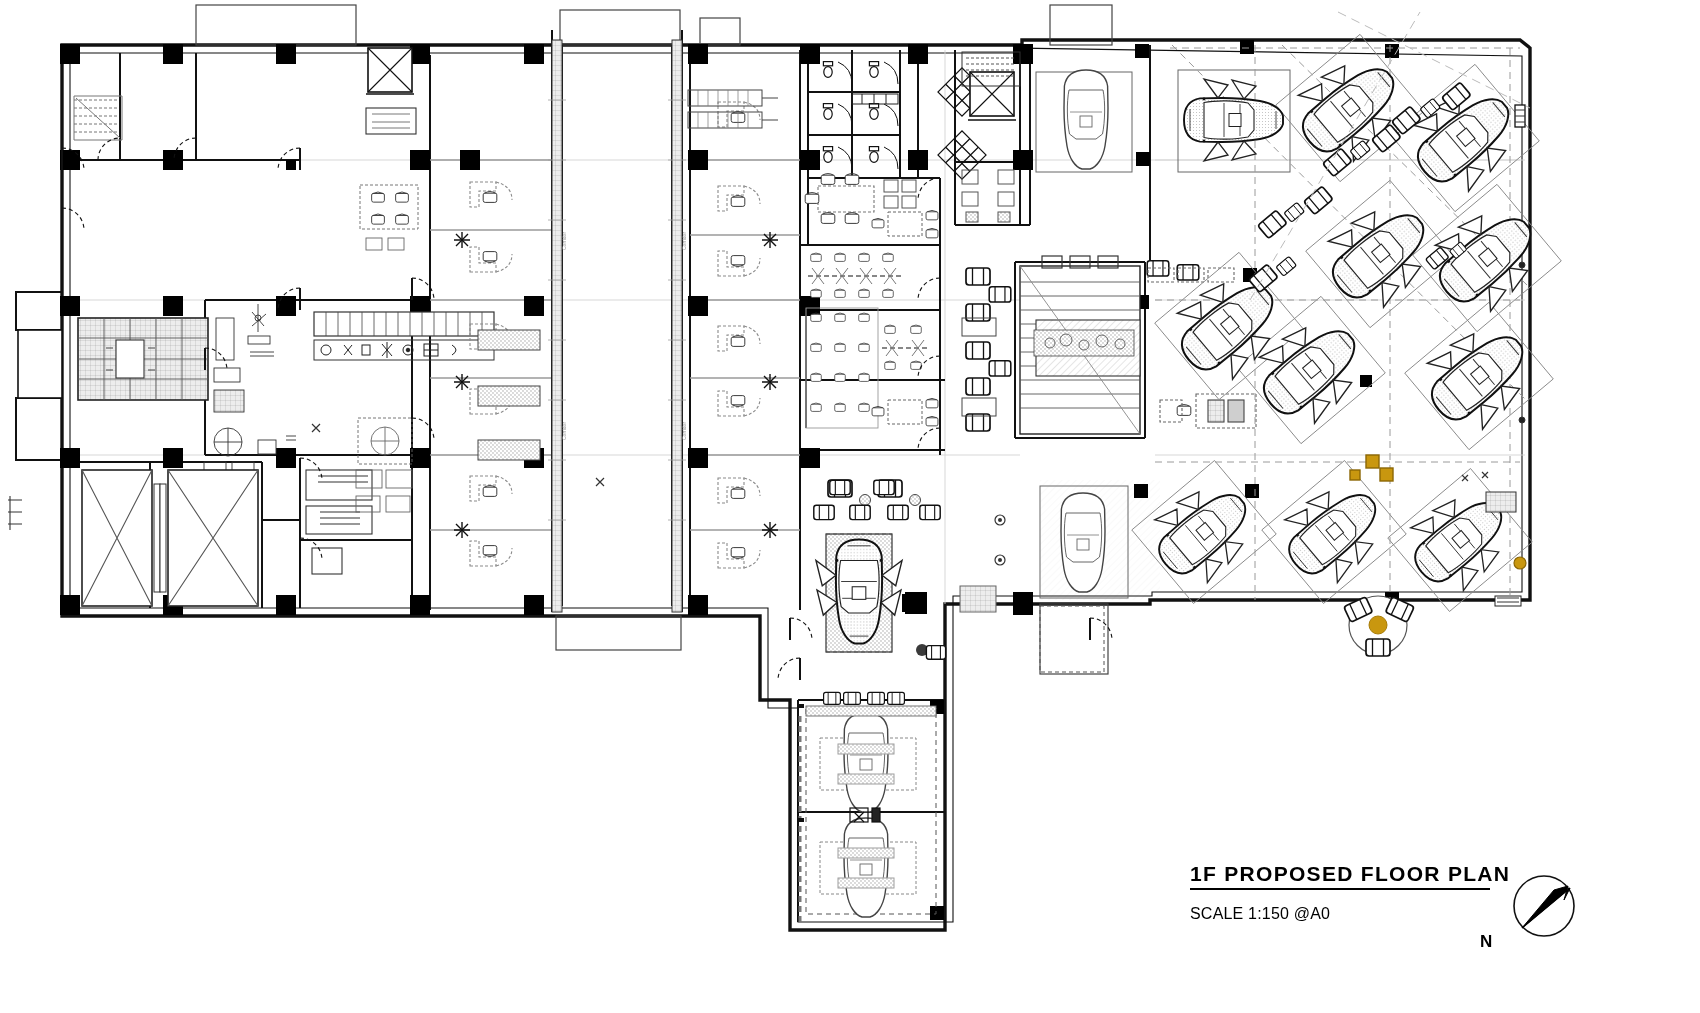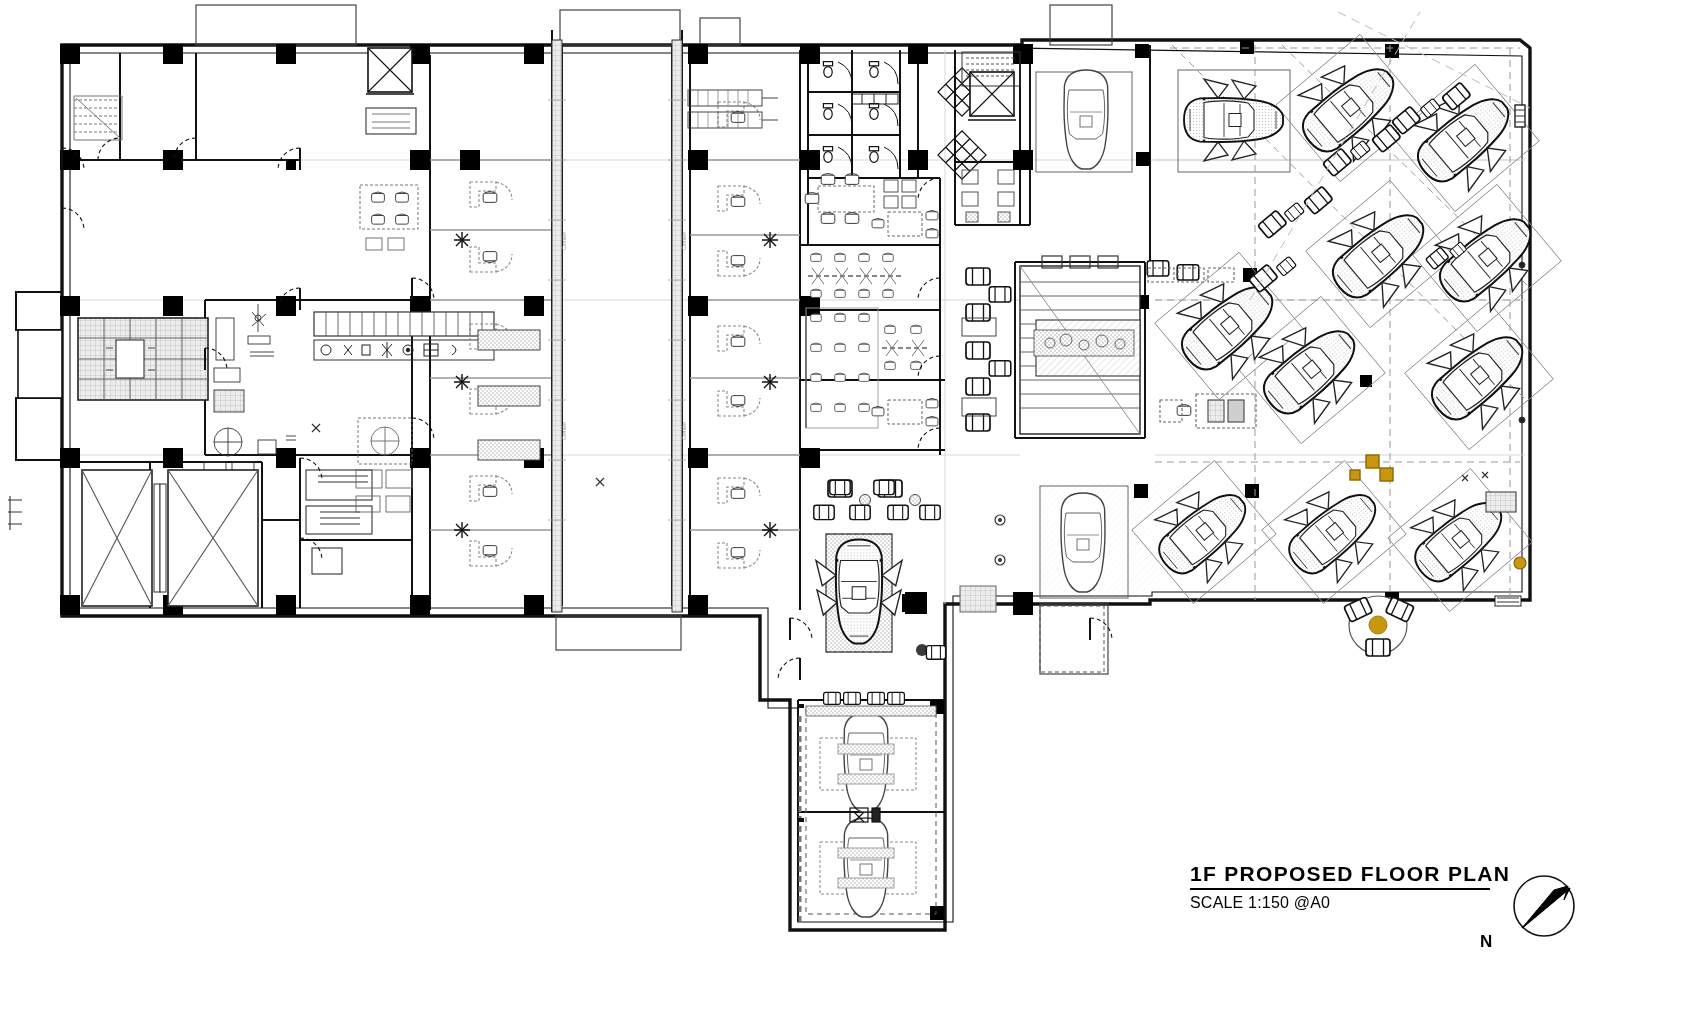--- a/index.html
+++ b/index.html
@@ -3,21 +3,21 @@
 <meta charset="utf-8">
 <style>
   html,body{margin:0;padding:0;background:#ffffff;}
   body{width:1700px;height:1013px;overflow:hidden;font-family:"Liberation Sans",sans-serif;}
   #plan-root{position:relative;width:1700px;height:1013px;background:#ffffff;}
   svg#floorplan{position:absolute;left:0;top:0;width:1700px;height:1013px;display:block;}
   .ttl{font-family:"Liberation Sans",sans-serif;font-weight:bold;}
   #title-block{position:absolute;left:1190px;top:862px;width:300px;}
   #title-main{font-size:21px;font-weight:bold;letter-spacing:1.3px;color:#000;white-space:nowrap;
               border-bottom:2.5px solid #000;padding-bottom:2px;line-height:24px;}
-  #title-scale{font-size:16px;color:#000;letter-spacing:.2px;margin-top:3px;line-height:19px;}
+  #title-scale{font-size:16px;color:#000;letter-spacing:.2px;margin-top:14px;line-height:19px;}
   #north-block{position:absolute;left:1480px;top:862px;width:110px;height:105px;}
   #north-label{position:absolute;left:0px;top:70px;font-size:17px;font-weight:bold;color:#000;}
 </style>
 </head>
 <body>
 
 <div id="plan-root">
 
   <svg id="floorplan" viewBox="0 0 1700 1013">
     <defs>

